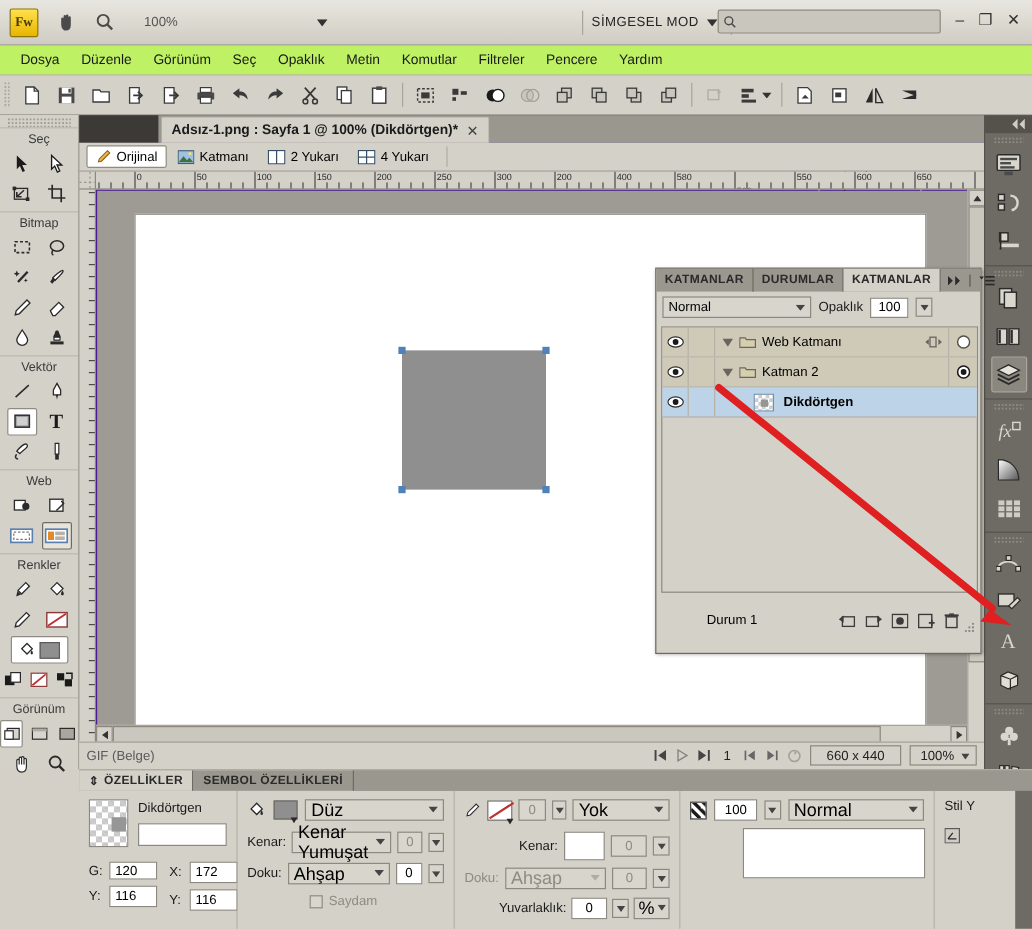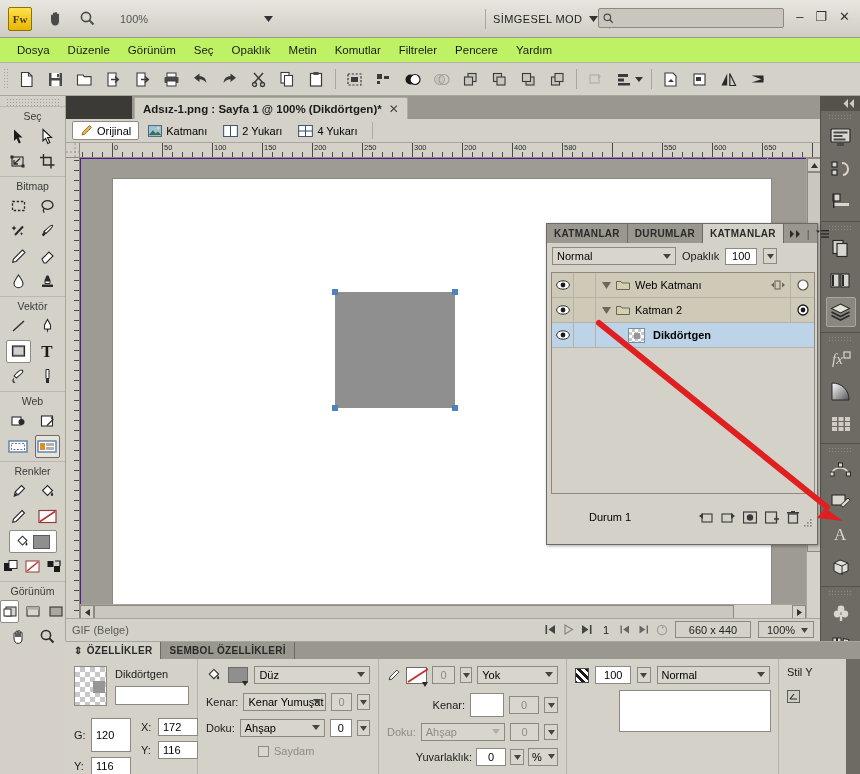--- a/index.html
+++ b/index.html
@@ -239,21 +239,21 @@
     letter-spacing:.3px; color:#2a2a2a; border-right:1px solid #6d6a63; }
   .ptab.active { background:#d4d1c9; }
   .pbody { position:relative; height:116px; display:flex; }
   .pcol { position:relative; border-right:1px solid #b6b2a9; padding:7px 8px; }
   .lbl { font-size:11px; color:#1a1a1a; }
   .lbl.dim { color:#8f8b82; }
   .fld { border:1px solid #8d8980; background:#fff; height:17px; display:flex; align-items:center;
     padding-left:4px; font-size:11px; }
   .fld.dim { background:#d9d6ce; color:#8f8b82; }
   .combo { border:1px solid #8d8980; background:#d8d5cd; height:18px; display:flex; align-items:center;
-    padding-left:4px; font-size:11px; position:relative; }
+    padding-left:4px; font-size:15px; position:relative; }
   .combo.dim { color:#8f8b82; }
   .combo .ca { position:absolute; right:4px; top:5px; }
   .spin { width:14px; height:16px; border:1px solid #8d8980; background:#d8d5cd;
     display:flex; align-items:center; justify-content:center;}
   .swatch { width:22px; height:16px; border:1px solid #6f6b64; background:#8f8f8f; position:relative; }
   .chk { width:11px; height:11px; border:1px solid #8f8b82; background:#d9d6ce; display:inline-block; }
   .filterbox { border:1px solid #8d8980; background:#fff; }
   .objthumb {
     width:48px; height:40px; border:1px solid #8d8980;
     background-image:
@@ -1384,21 +1384,21 @@
             <div class="lbl" style="margin:2px 0 6px">Dikdörtgen</div>
             <div class="fld" style="width:74px;height:19px">
                 <span></span>
               </div>
           </div>
         </div>
         <div style="display:flex;gap:10px;margin-top:12px">
           <div>
             <div style="display:flex;align-items:center;gap:4px;margin-bottom:5px">
               <span class="lbl" style="width:13px">G:</span>
-              <div class="fld" style="width:40px;height:34px">
+              <div class="fld" style="width:40px;height:15px">
                   <span>120</span>
                 </div>
             </div>
             <div style="display:flex;align-items:center;gap:4px">
               <span class="lbl" style="width:13px">Y:</span>
               <div class="fld" style="width:40px;height:18px">
                   <span>116</span>
                 </div>
             </div>
           </div>

